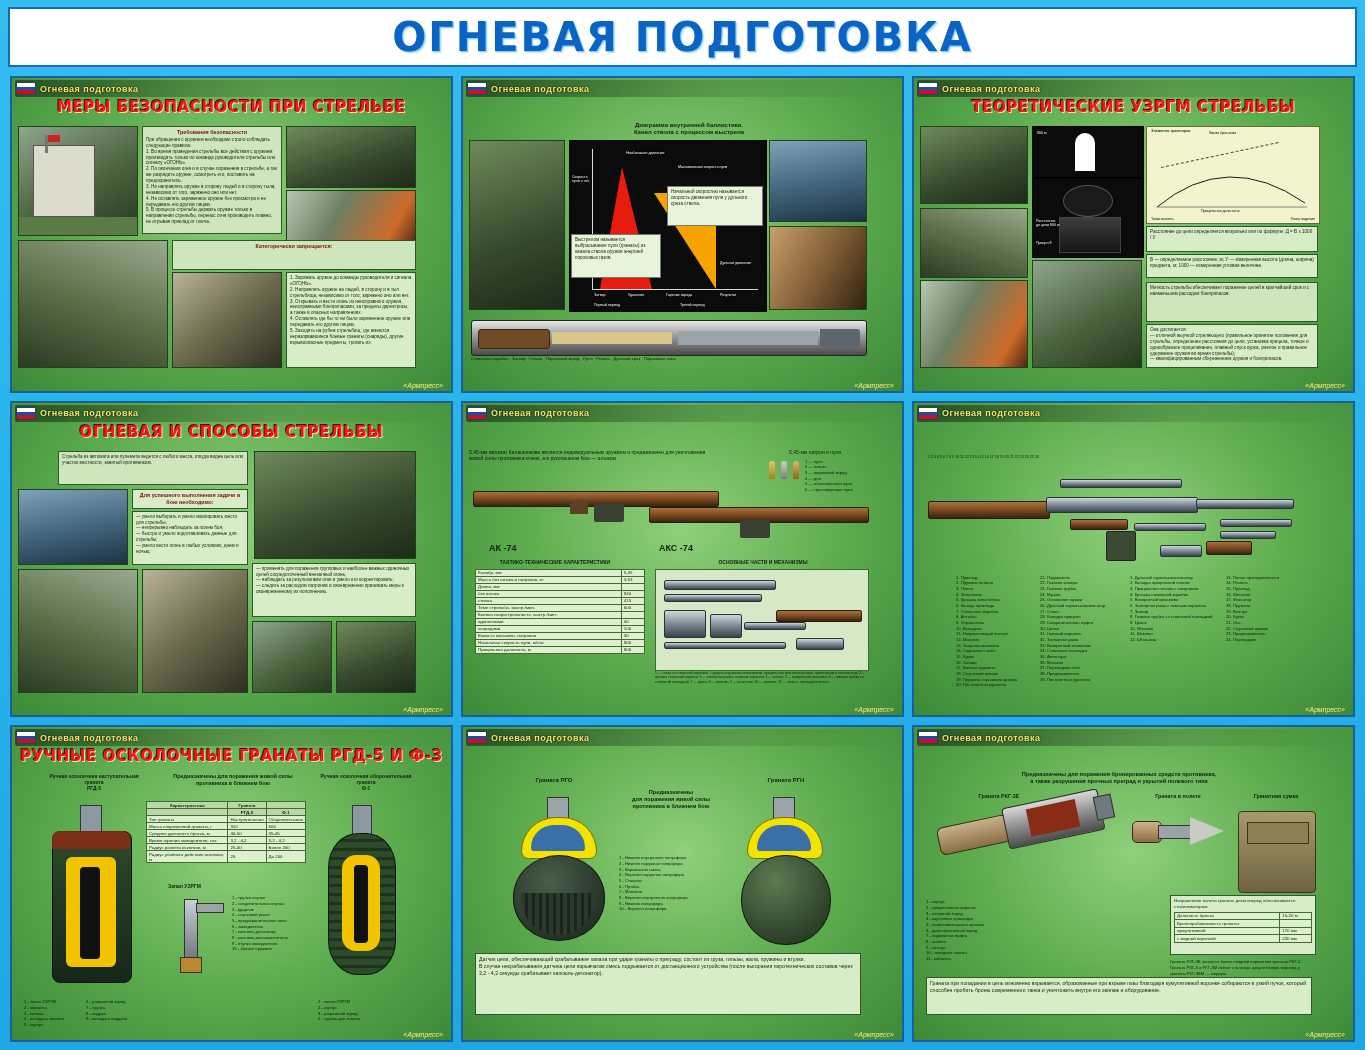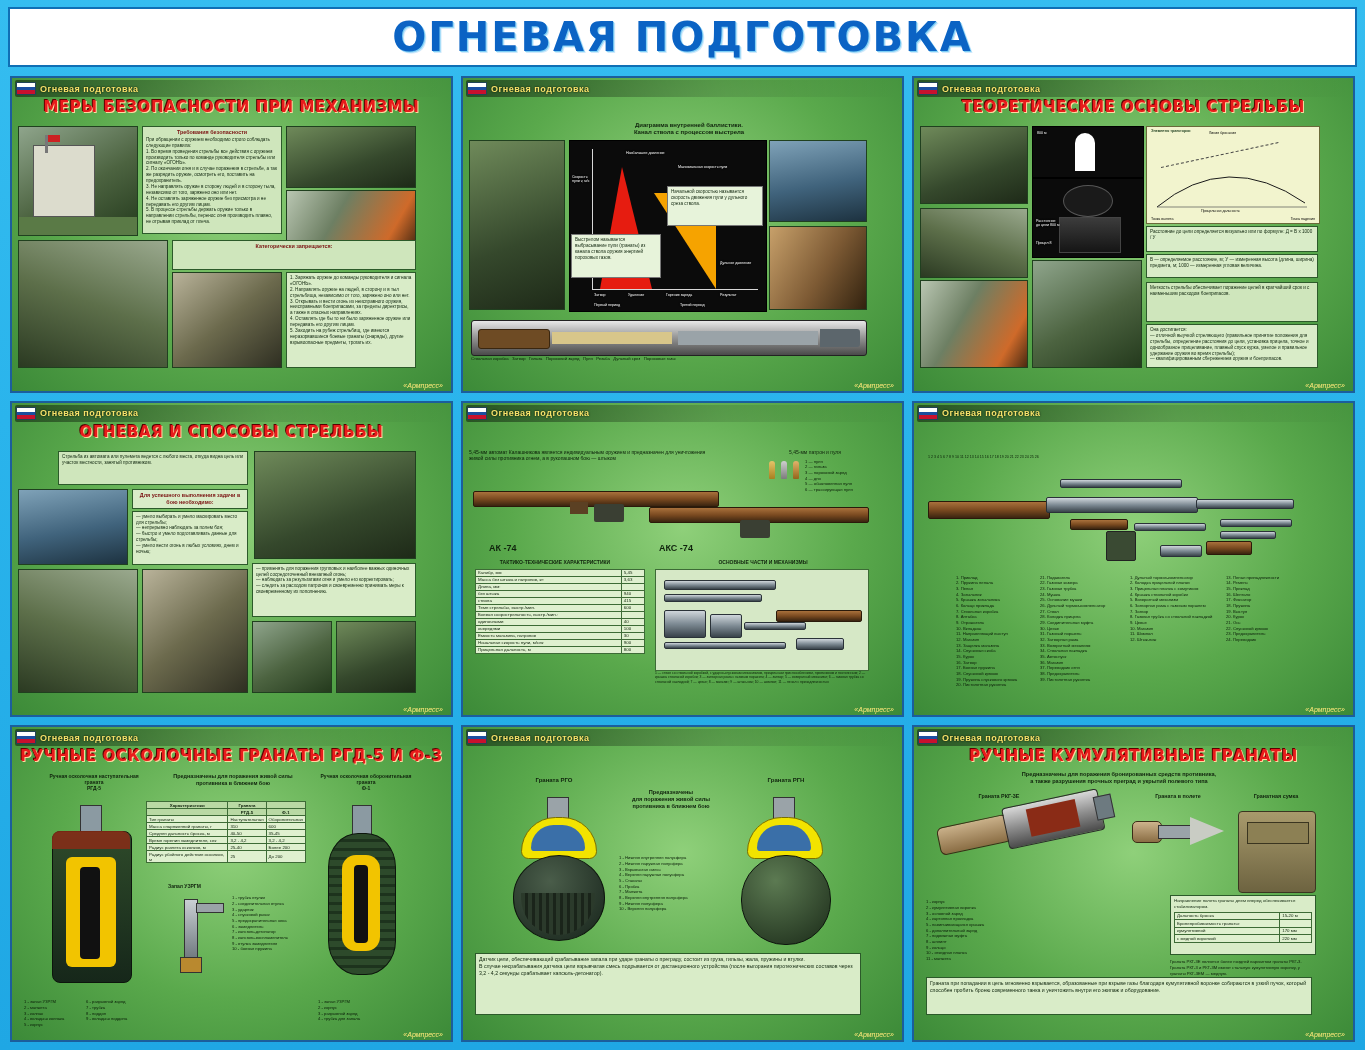--- a/index.html
+++ b/index.html
@@ -131,21 +131,21 @@
   </div>
 
   <div class="grid">
 
     <div class="panel">
       <div class="ribbon"></div>
       <div class="panel-head">
         <span class="flag"></span>
         <span class="head-label">Огневая подготовка</span>
       </div>
-      <div class="panel-title">МЕРЫ БЕЗОПАСНОСТИ ПРИ МЕХАНИЗМЫ</div>
+      <div class="panel-title">МЕРЫ БЕЗОПАСНОСТИ ПРИ СТРЕЛЬБЕ</div>
       <div class="panel-body">
         <div class="photo ph-b" style="left:0;top:4px;width:120px;height:110px;">
           <div style="position:absolute;left:14px;top:18px;width:60px;height:70px;background:#dcdccd;border:1px solid #555;"></div>
           <div style="position:absolute;left:26px;top:8px;width:3px;height:18px;background:#777;"></div>
           <div style="position:absolute;left:29px;top:8px;width:12px;height:7px;background:#c22;"></div>
           <div style="position:absolute;left:0;bottom:0;width:100%;height:18px;background:#5a7a46;"></div>
         </div>
         <div class="txtbox" style="left:124px;top:4px;width:140px;height:108px;">
           <span class="bt">Требования безопасности</span>
           <span style="white-space:pre-line;">При обращении с оружием необходимо строго соблюдать следующие правила:
@@ -232,21 +232,21 @@
       </div>
       <div class="credit">«Армпресс»</div>
     </div>
 
     <div class="panel">
       <div class="ribbon"></div>
       <div class="panel-head">
         <span class="flag"></span>
         <span class="head-label">Огневая подготовка</span>
       </div>
-      <div class="panel-title">ТЕОРЕТИЧЕСКИЕ ОСНОВЫ СТРЕЛЬБЫ</div>
+      <div class="panel-title">ТЕОРЕТИЧЕСКИЕ УЗРГМ СТРЕЛЬБЫ</div>
       <div class="panel-body">
         <div class="photo ph-a" style="left:0;top:4px;width:108px;height:78px;"></div>
         <div style="position:absolute;left:112px;top:4px;width:110px;height:50px;background:#0b0b0b;border:1px solid #000;">
           <div style="position:absolute;left:42px;top:6px;width:20px;height:38px;background:#fff;border-radius:10px 10px 0 0;"></div>
           <div class="tiny white" style="position:absolute;left:4px;top:4px;">800 м</div>
         </div>
         <div style="position:absolute;left:112px;top:56px;width:110px;height:78px;background:#0b0b0b;border:1px solid #000;">
           <div style="position:absolute;left:30px;top:6px;width:48px;height:30px;border-radius:50%;background:#1a1a1a;border:1px solid #555;"></div>
           <div style="position:absolute;left:26px;top:38px;width:60px;height:34px;background:linear-gradient(180deg,#3c3c3c,#151515);border:1px solid #444;"></div>
           <div class="tiny white" style="position:absolute;left:3px;top:40px;width:24px;">Расстояние до цели 800 м</div>
@@ -685,21 +685,20 @@
       </div>
       <div class="credit">«Армпресс»</div>
     </div>
 
     <div class="panel">
       <div class="ribbon"></div>
       <div class="panel-head">
         <span class="flag"></span>
         <span class="head-label">Огневая подготовка</span>
       </div>
-      <div class="panel-title">РУЧНЫЕ КУМУЛЯТИВНЫЕ ГРАНАТЫ</div>
       <div class="panel-body">
         <div class="capt dark" style="left:24px;top:0;width:350px;white-space:pre-line;font-size:5.6px;font-weight:bold;">Предназначены для поражения бронированных средств противника,
 а также разрушения прочных преград и укрытий полевого типа</div>
 
         <div class="capt dark" style="left:24px;top:22px;width:110px;font-size:5.4px;font-weight:bold;">Граната РКГ-3Е</div>
         <div class="capt dark" style="left:208px;top:22px;width:100px;font-size:5.4px;font-weight:bold;">Граната в полете</div>
         <div class="capt dark" style="left:316px;top:22px;width:80px;font-size:5.4px;font-weight:bold;">Гранатная сумка</div>
 
         <div style="position:absolute;left:12px;top:40px;width:200px;height:76px;transform:rotate(-12deg);transform-origin:left top;">
           <div style="position:absolute;left:0;top:18px;width:70px;height:26px;border-radius:6px;background:linear-gradient(180deg,#c9b089,#8a6d44);border:1px solid #3a2c16;"></div>

